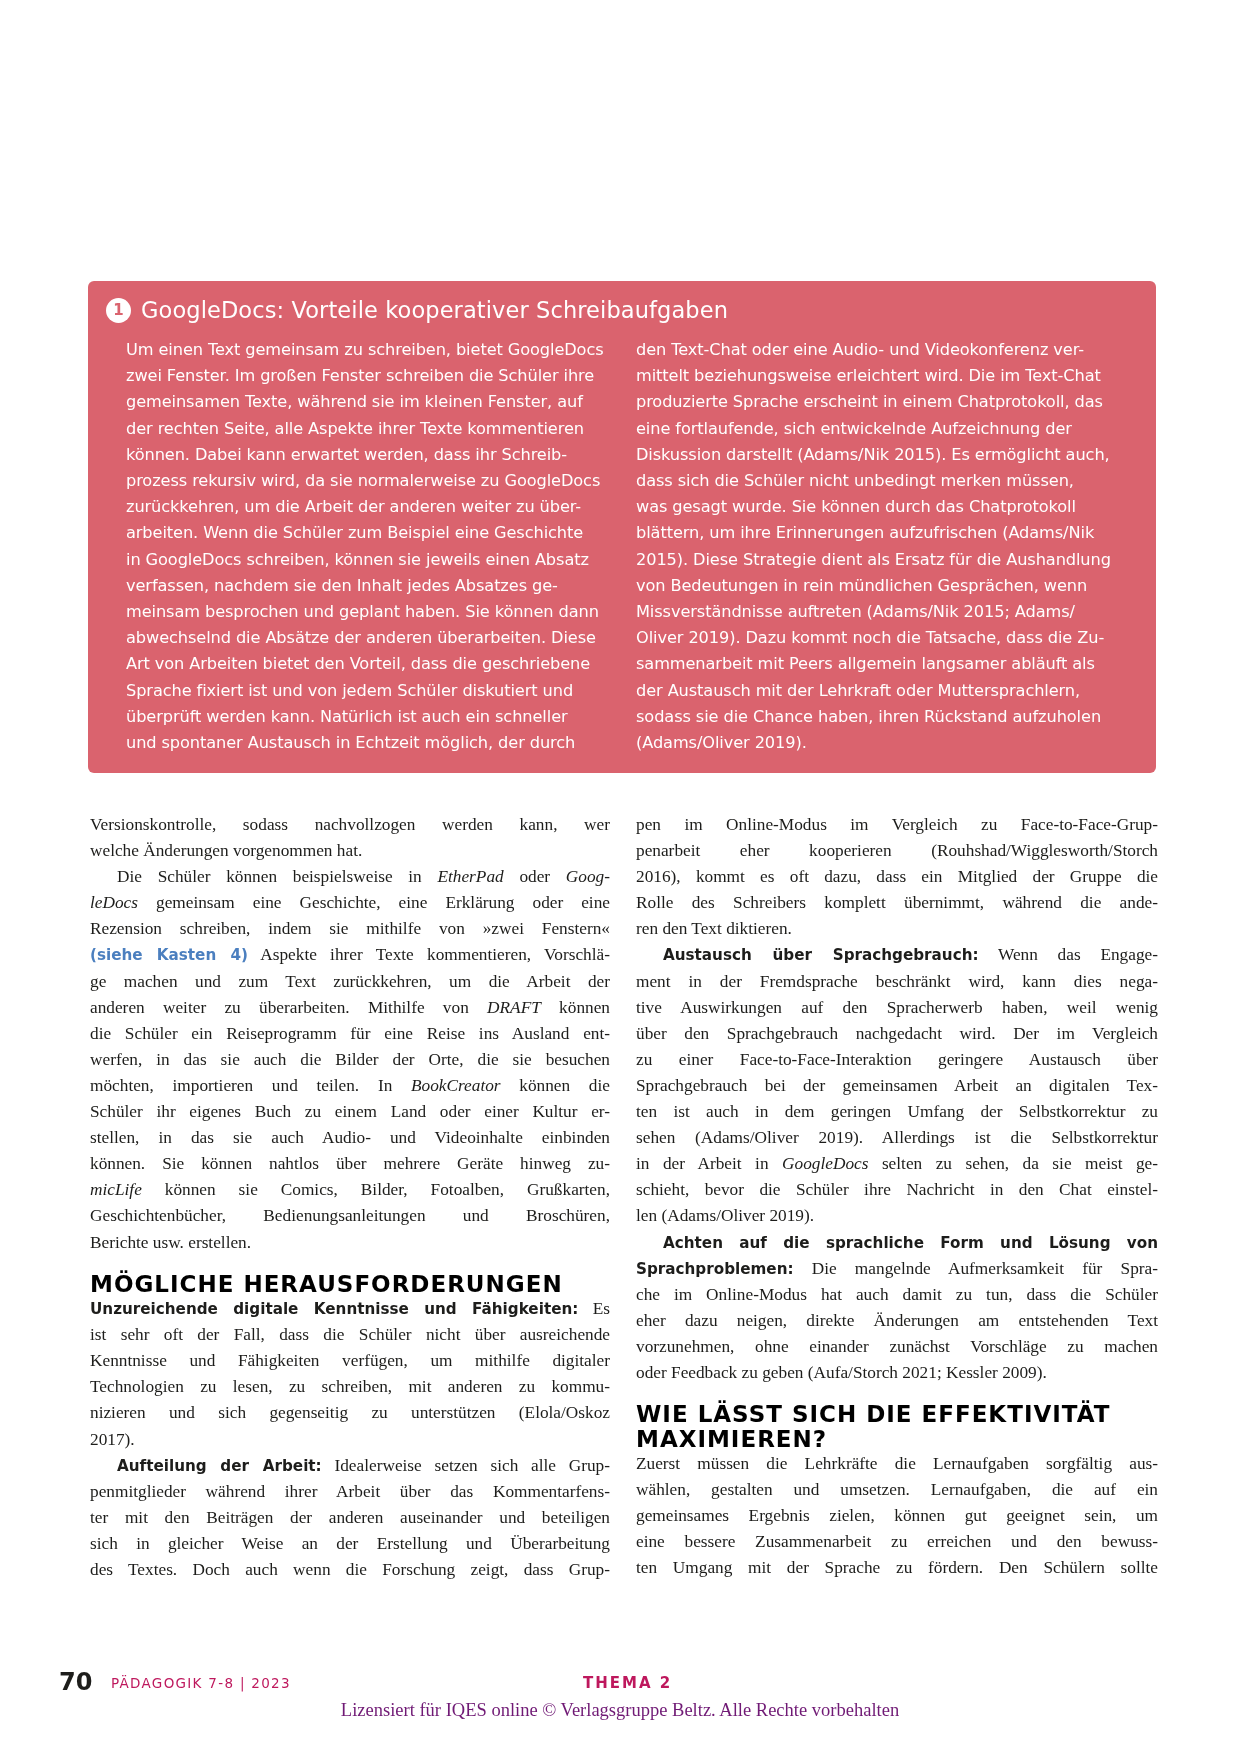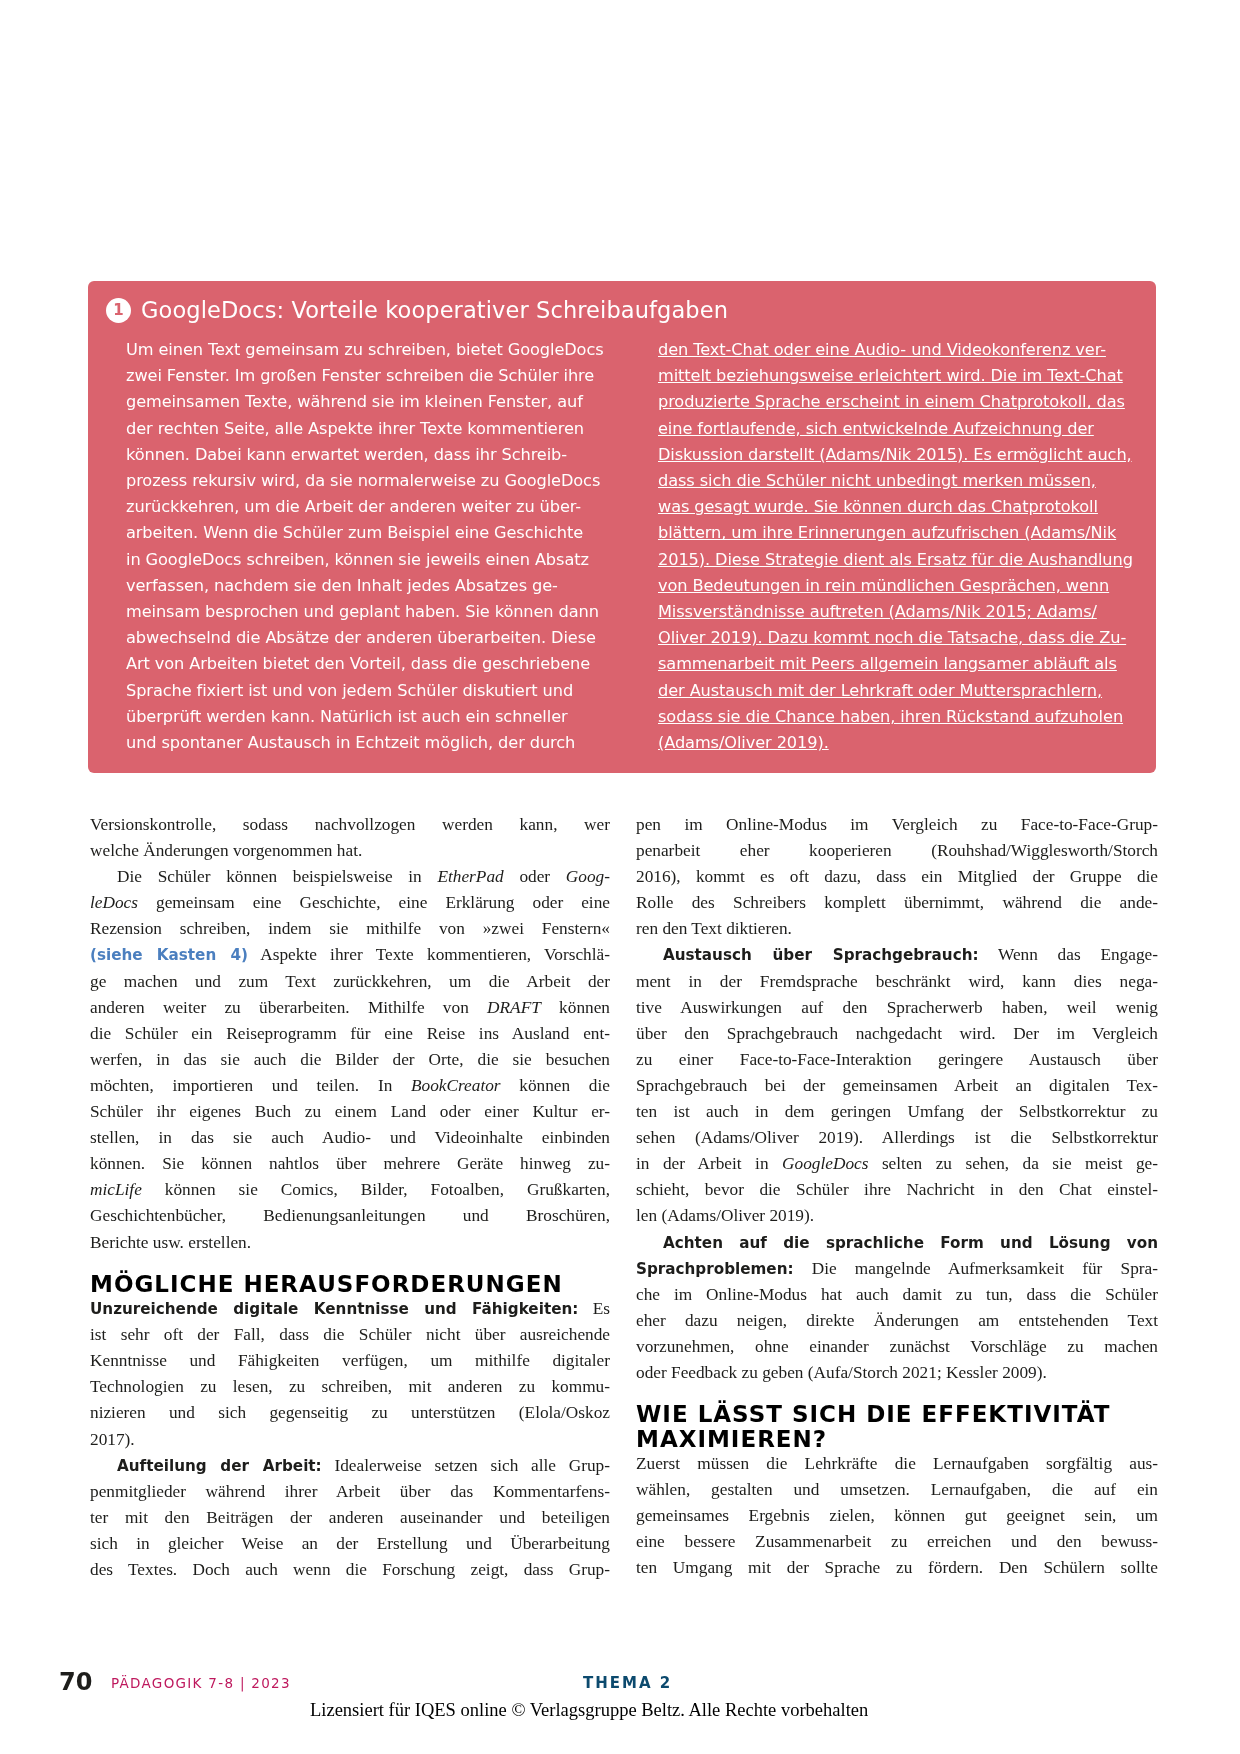--- a/index.html
+++ b/index.html
@@ -19,21 +19,21 @@
   .box-num {
     display: inline-flex; width: 25px; height: 25px; border-radius: 50%;
     background: #ffffff; color: #da636e; font-size: 15px; font-weight: bold;
     align-items: center; justify-content: center; margin-right: 10px;
   }
   .box-col {
     position: absolute; top: 56px; width: 490px;
     font-size: 16.2px; line-height: 26.2px; letter-spacing: -0.1px; margin-left: 20px;
   }
   .box-col.left { left: 18px; }
-  .box-col.right { left: 550px; text-decoration: underline; }
+  .box-col.right { left: 528px; }
   .box-col .ln { display: block; white-space: nowrap; }
 
   .col {
     position: absolute; top: 812px; width: 520px;
     font-family: "Liberation Serif", serif; font-size: 17.3px; line-height: 26.1px;
     color: #1d1d1b;
   }
   .col.left { left: 90px; }
   .col.right { left: 636px; width: 522px; }
   .ln { display: block; white-space: nowrap; }
@@ -51,25 +51,25 @@
   .footer-num {
     position: absolute; left: 59px; top: 1668px;
     font-family: "DejaVu Sans", sans-serif; font-weight: bold; font-size: 24px; color: #1d1d1b;
   }
   .footer-mag {
     position: absolute; left: 111px; top: 1675px;
     font-family: "DejaVu Sans", sans-serif; font-size: 13.5px; letter-spacing: 1.3px; color: #be185d;
   }
   .footer-thema {
     position: absolute; left: 583px; top: 1674px;
-    font-family: "DejaVu Sans", sans-serif; font-weight: bold; font-size: 15px; letter-spacing: 2px; color: #0c4a6e;
+    font-family: "DejaVu Sans", sans-serif; font-weight: bold; font-size: 15px; letter-spacing: 2px; color: #be185d;
   }
   .license {
-    position: absolute; left: 310px; top: 1700px; width: 620px; text-align: left;
-    font-family: "Liberation Serif", serif; font-size: 18.5px; color: #000000;
+    position: absolute; left: 310px; top: 1700px; width: 620px; text-align: center;
+    font-family: "Liberation Serif", serif; font-size: 18.5px; color: #701a75;
   }
 </style>
 </head>
 <body>
 
 <div class="page">
 
   <div class="box">
     <div class="box-title">
       <span class="box-num">1</span>

